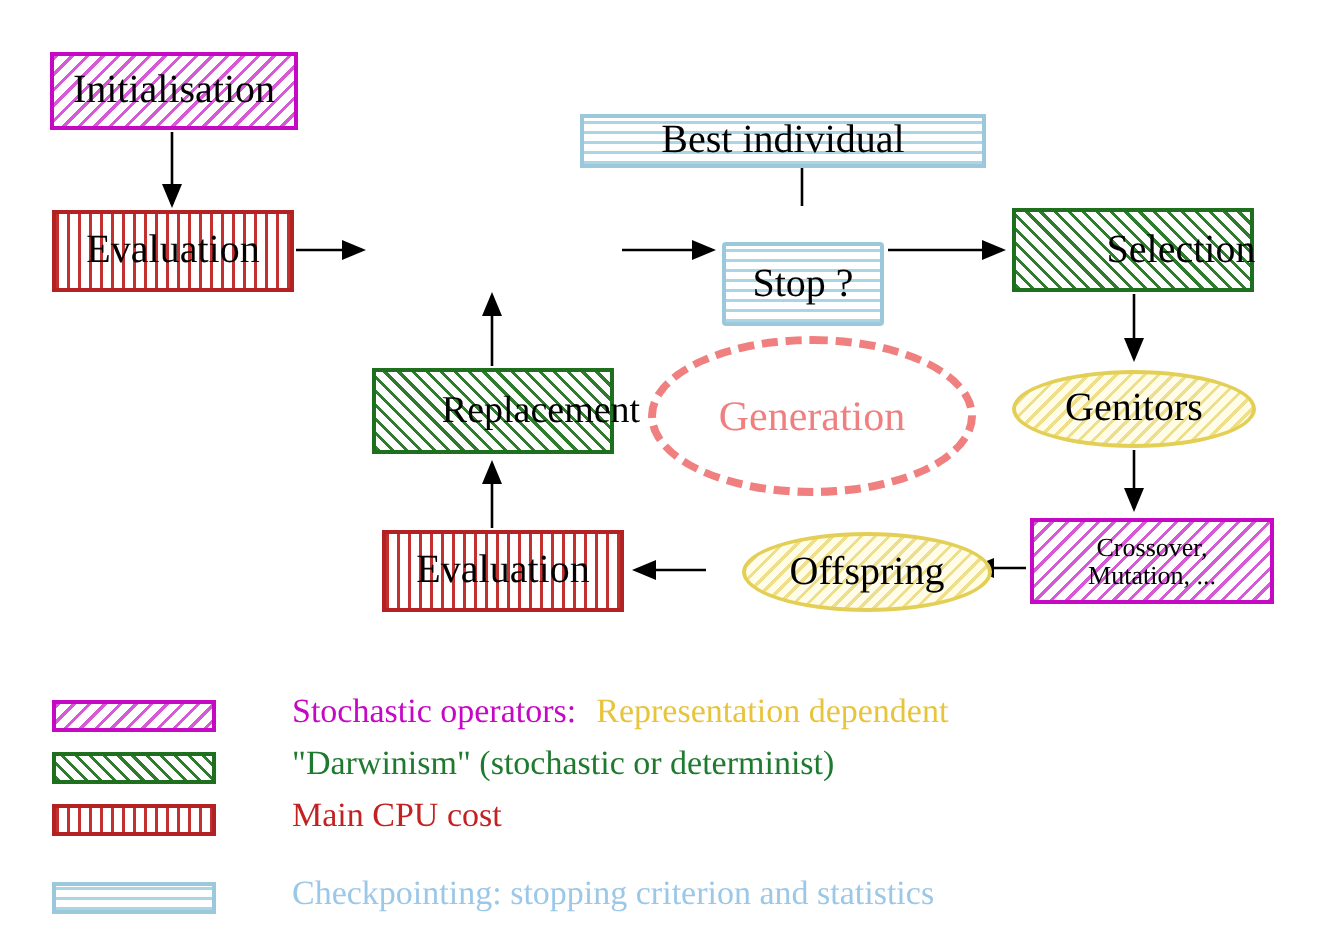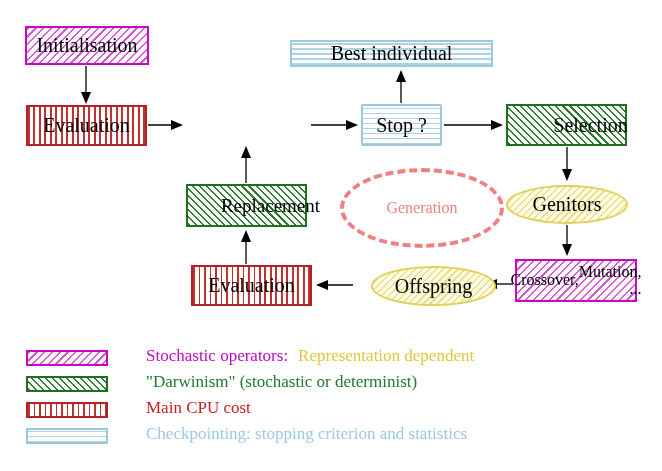--- a/index.html
+++ b/index.html
@@ -10,21 +10,21 @@
   .node{position:absolute;display:flex;align-items:center;justify-content:center;
         text-align:right;box-sizing:border-box;font-size:20px;line-height:1.05;}
   
   .hatch-magenta{border:2px solid #C408C4;
     background:repeating-linear-gradient(135deg,#D65AD6 0 1.6px,#ffffff 1.6px 5.5px);}
   .hatch-green{border:2px solid #1E6F1E;
     background:repeating-linear-gradient(45deg,#2E7D2E 0 1.5px,#ffffff 1.5px 5px);padding-left:48px;}
   .stripe-red{border:2px solid #B22222;
     background:repeating-linear-gradient(90deg,#C23030 0 1.7px,#ffffff 1.7px 5.5px);}
   .stripe-cyan{border:2px solid #9CC8DC;
-    background:repeating-linear-gradient(0deg,#AAD5E6 0 1.5px,#ffffff 1.5px 5px);}
+    background:repeating-linear-gradient(0deg,#AAD5E6 0 1.5px,#ffffff 1.5px 5px);margin-top:17px;}
   .ellipse-yellow{border:2px solid #E3CF55;border-radius:50%;
     background:repeating-linear-gradient(135deg,#EFDF8C 0 1.6px,#FFFDE8 1.6px 5px);}
   .ellipse-dashed{border:4px dashed #F08080;border-radius:50%;color:#F08080;background:transparent;}
   .rounded{border-radius:2px;}
   
   .legend-row{position:absolute;left:26px;display:flex;align-items:flex-end;}
   .swatch{width:82px;height:16px;box-sizing:border-box;flex:none;}
   .legend-text{margin-left:38px;font-size:17px;white-space:nowrap;}
   .lt-magenta{color:#C408C4;}
   .lt-yellow{color:#E8C43C;margin-left:10px;}
@@ -63,32 +63,32 @@
 
 
   <div class="node stripe-cyan" style="left:290px;top:40px;width:203px;height:27px;">Best individual</div>
 
   <div class="node stripe-cyan rounded" style="left:361px;top:104px;width:81px;height:42px;">Stop ?</div>
 
   <div class="node hatch-green" style="left:506px;top:104px;width:121px;height:42px;">Selection</div>
 
   <div class="node ellipse-yellow" style="left:506px;top:185px;width:122px;height:39px;">Genitors</div>
 
-  <div class="node hatch-magenta" style="left:515px;top:259px;width:122px;height:43px;font-size:16px;flex-direction:row;">
+  <div class="node hatch-magenta" style="left:515px;top:259px;width:122px;height:43px;font-size:13px;flex-direction:column;">
     <span>Crossover,</span>
     <span>Mutation, ...</span>
   </div>
 
   <div class="node ellipse-yellow" style="left:371px;top:266px;width:125px;height:40px;">Offspring</div>
 
   <div class="node stripe-red" style="left:191px;top:265px;width:121px;height:41px;">Evaluation</div>
 
   <div class="node hatch-green" style="left:186px;top:184px;width:121px;height:43px;font-size:19px;">Replacement</div>
 
-  <div class="node ellipse-dashed" style="left:340px;top:168px;width:164px;height:80px;font-size:16px;">Generation</div>
+  <div class="node ellipse-dashed" style="left:324px;top:168px;width:164px;height:80px;font-size:21px;">Generation</div>
 
   <div class="legend-row" style="top:346px;">
     <div class="swatch hatch-magenta"></div>
     <div class="legend-text">
       <span class="lt-magenta">Stochastic operators:</span><span class="lt-yellow">Representation dependent</span>
     </div>
   </div>
 
   <div class="legend-row" style="top:372px;">
     <div class="swatch hatch-green"></div>

